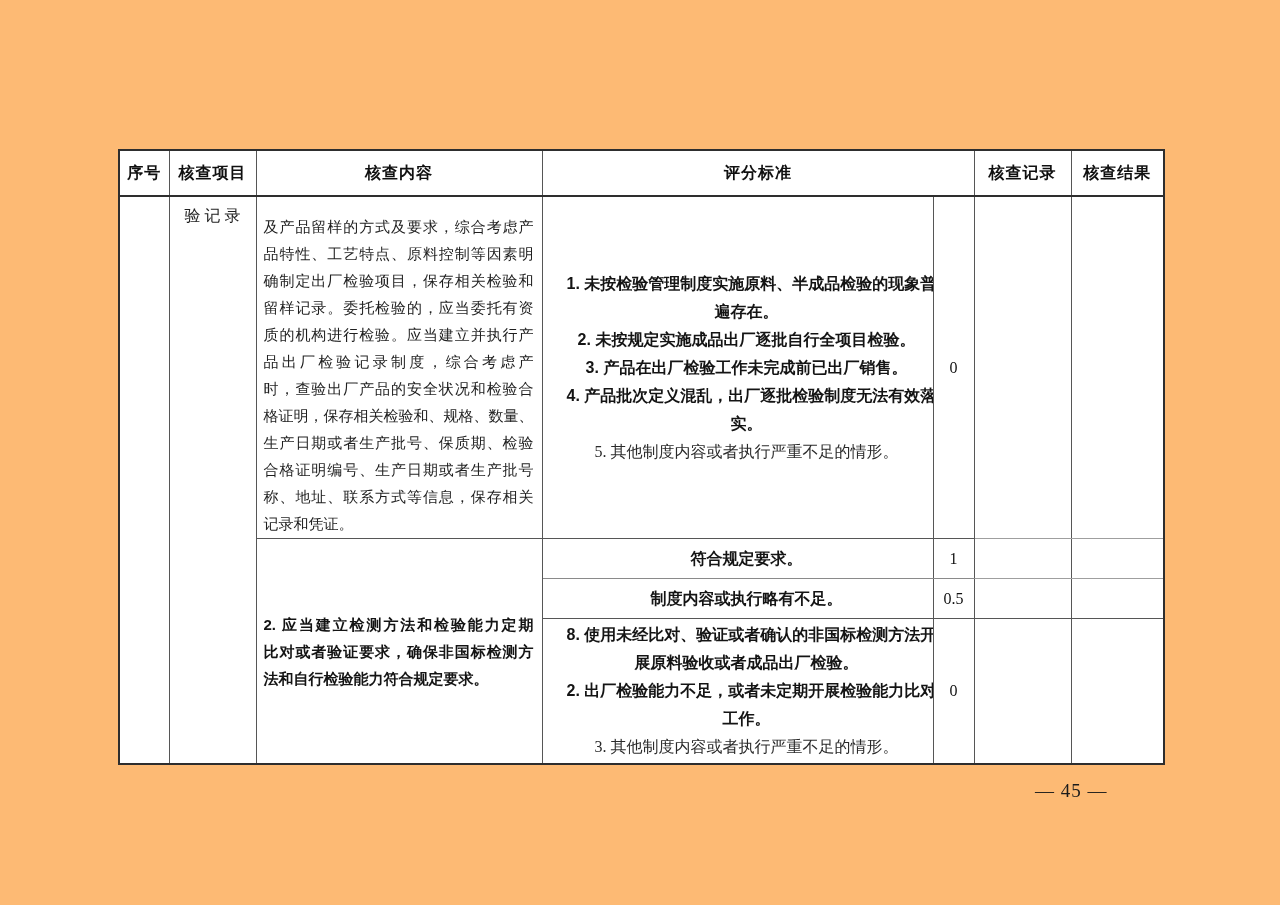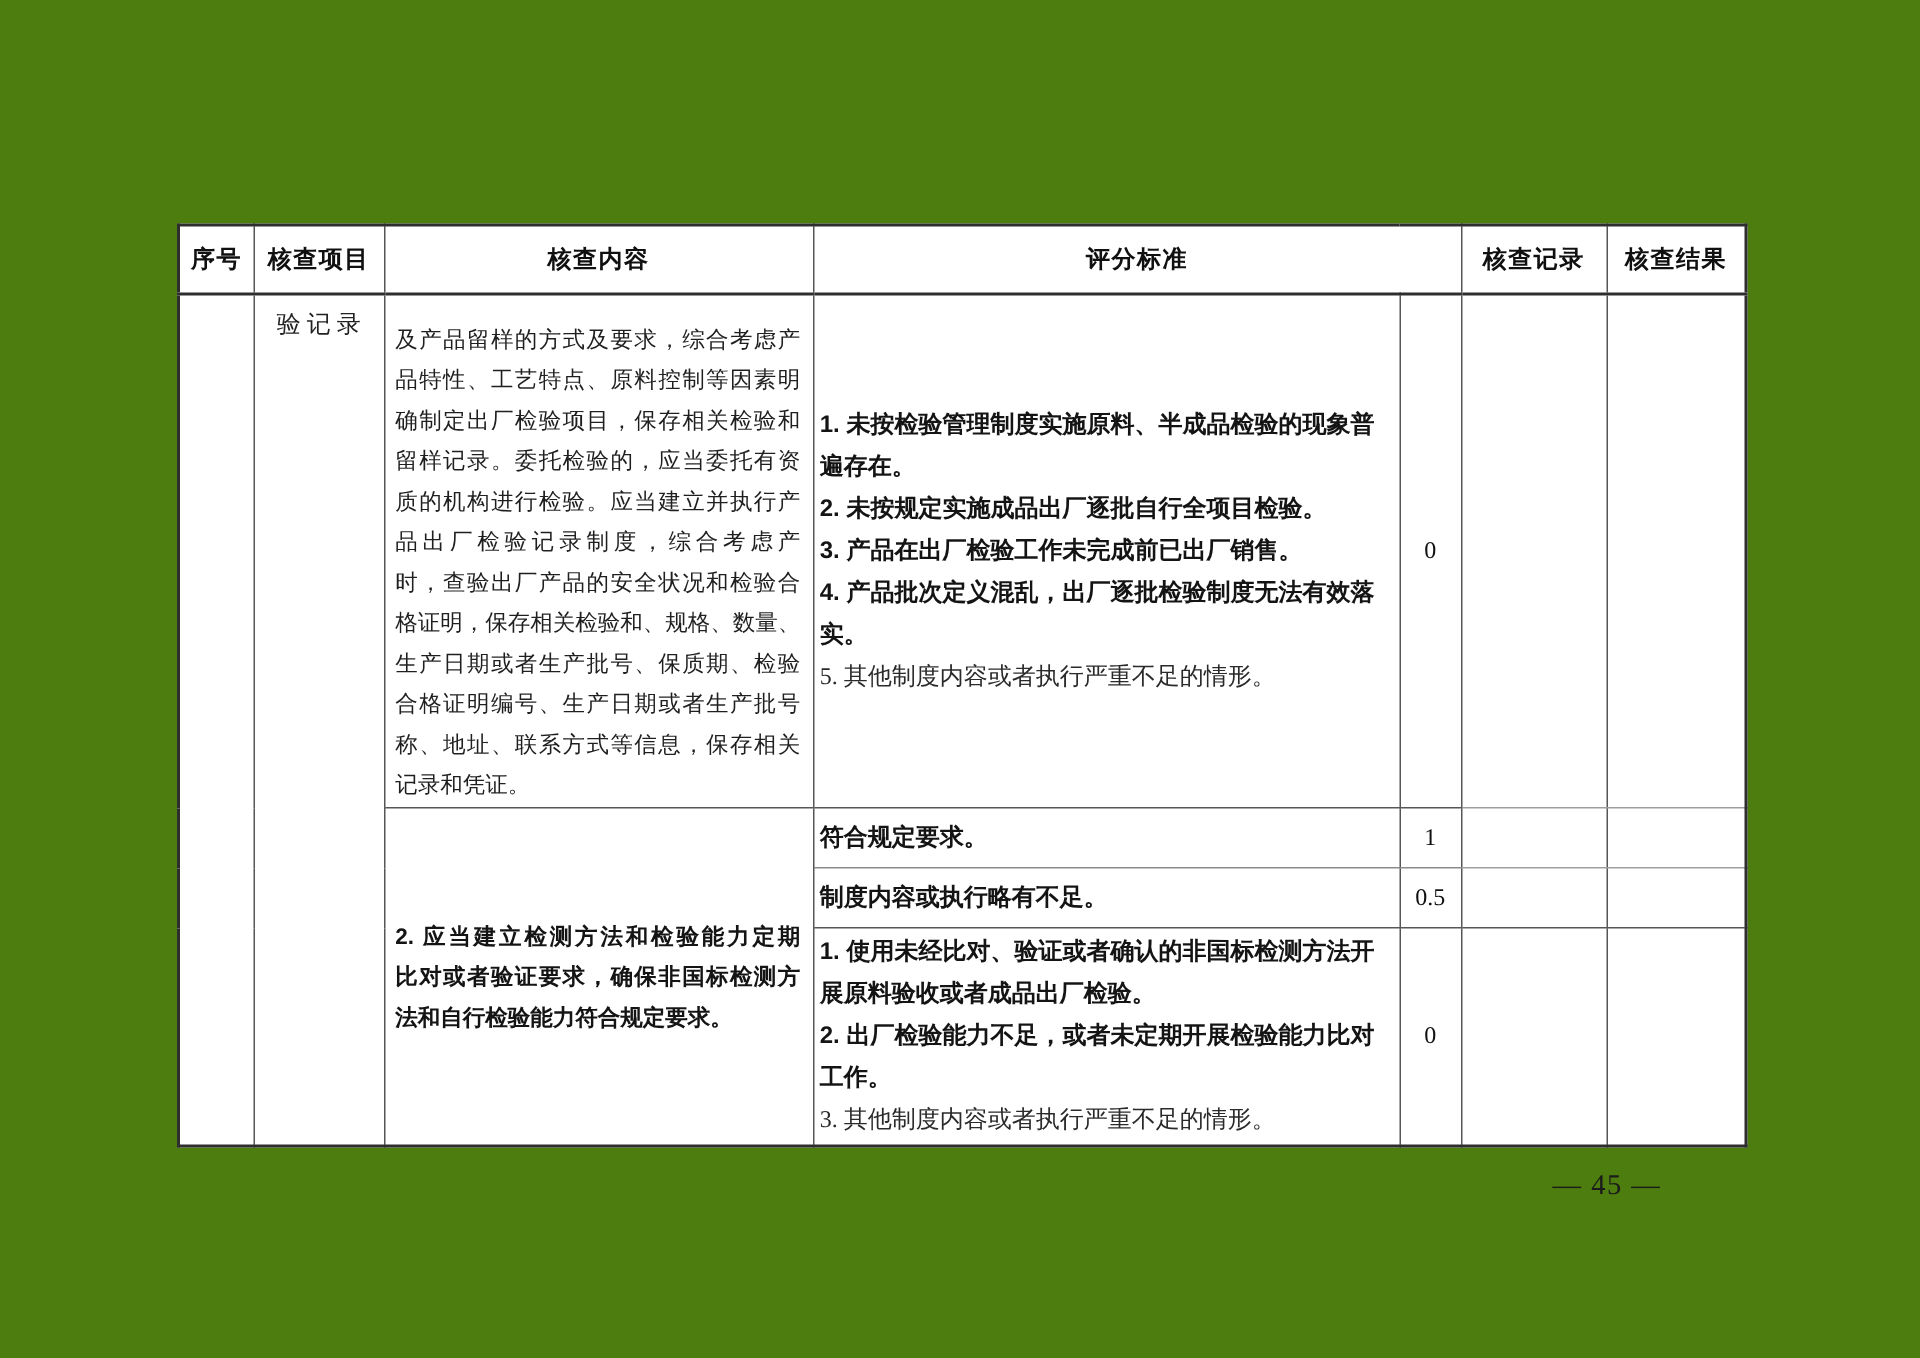--- a/index.html
+++ b/index.html
@@ -1,19 +1,19 @@
 <!DOCTYPE html>
 <html><head>
 <meta charset="utf-8">
 <style>
   html,body{margin:0;padding:0;background:#ffffff;}
   body{width:1280px;height:905px;position:relative;overflow:hidden;
        font-family:"Liberation Serif",serif;color:#1c1c1c;
        -webkit-font-smoothing:antialiased;}
-  .page{position:absolute;inset:0;background:#4d7c0f;}
+  .page{position:absolute;inset:0;background:#fdba74;}
 
   table.audit{position:absolute;left:118px;top:149px;width:1045px;
       border-collapse:collapse;table-layout:fixed;background:#ffffff;}
   table.audit{border:2px solid #2e2e2e;}
   .audit th,.audit td{border:1px solid #565656;padding:0;vertical-align:middle;
       font-size:16px;overflow:hidden;}
   .audit th{height:44px;font-weight:600;letter-spacing:1px;color:#101010;
       border-bottom:2px solid #2e2e2e;text-align:center;background:#ffffff;}
 
   
@@ -29,21 +29,21 @@
 
   
   td.c-content{vertical-align:top;padding:17px 8px 0 7px;}
   td.c-content2{vertical-align:middle;padding:0 8px 0 7px;}
   .c-content p,.c-content2 p{margin:0;line-height:27px;font-size:15px;color:#1f1f1f;}
   p.j{text-align:justify;text-align-last:justify;}
   p.j-end{text-align:left;text-align-last:left;}
   p.hb{font-family:"Liberation Sans",sans-serif;font-weight:700;color:#141414;}
 
   
-  td.c-crit{vertical-align:middle;padding:2px 6px 2px 4px;text-align:left;}
+  td.c-crit{vertical-align:middle;padding:2px 6px 2px 24px;text-align:center;}
   .c-crit p{margin:0;line-height:28px;white-space:nowrap;}
   .c-crit p.b{font-family:"Liberation Sans",sans-serif;font-weight:700;color:#141414;}
   .c-crit p.r{font-family:"Liberation Serif",serif;font-weight:400;color:#2a2a2a;}
 
   
   td.c-score{text-align:center;font-size:16px;color:#111;}
   td.lt{border-bottom-color:#9f9f9f;}
   td.lt2{border-bottom-color:#8a8a8a;}
 
   .pagenum{position:absolute;left:1035px;top:780px;width:130px;text-align:left;
@@ -126,21 +126,21 @@
       <td class="c-crit">
         <p class="b">制度内容或执行略有不足。</p>
       </td>
       <td class="c-score">0.5</td>
       <td></td>
       <td></td>
     </tr>
 
     <tr class="row-d">
       <td class="c-crit">
-        <p class="b">1. 使用未经比对、验证或者确认的非国标检测方法开</p>
+        <p class="b">8. 使用未经比对、验证或者确认的非国标检测方法开</p>
         <p class="b">展原料验收或者成品出厂检验。</p>
         <p class="b">2. 出厂检验能力不足，或者未定期开展检验能力比对</p>
         <p class="b">工作。</p>
         <p class="r">3. 其他制度内容或者执行严重不足的情形。</p>
       </td>
       <td class="c-score">0</td>
       <td></td>
       <td></td>
     </tr>
   </tbody>

